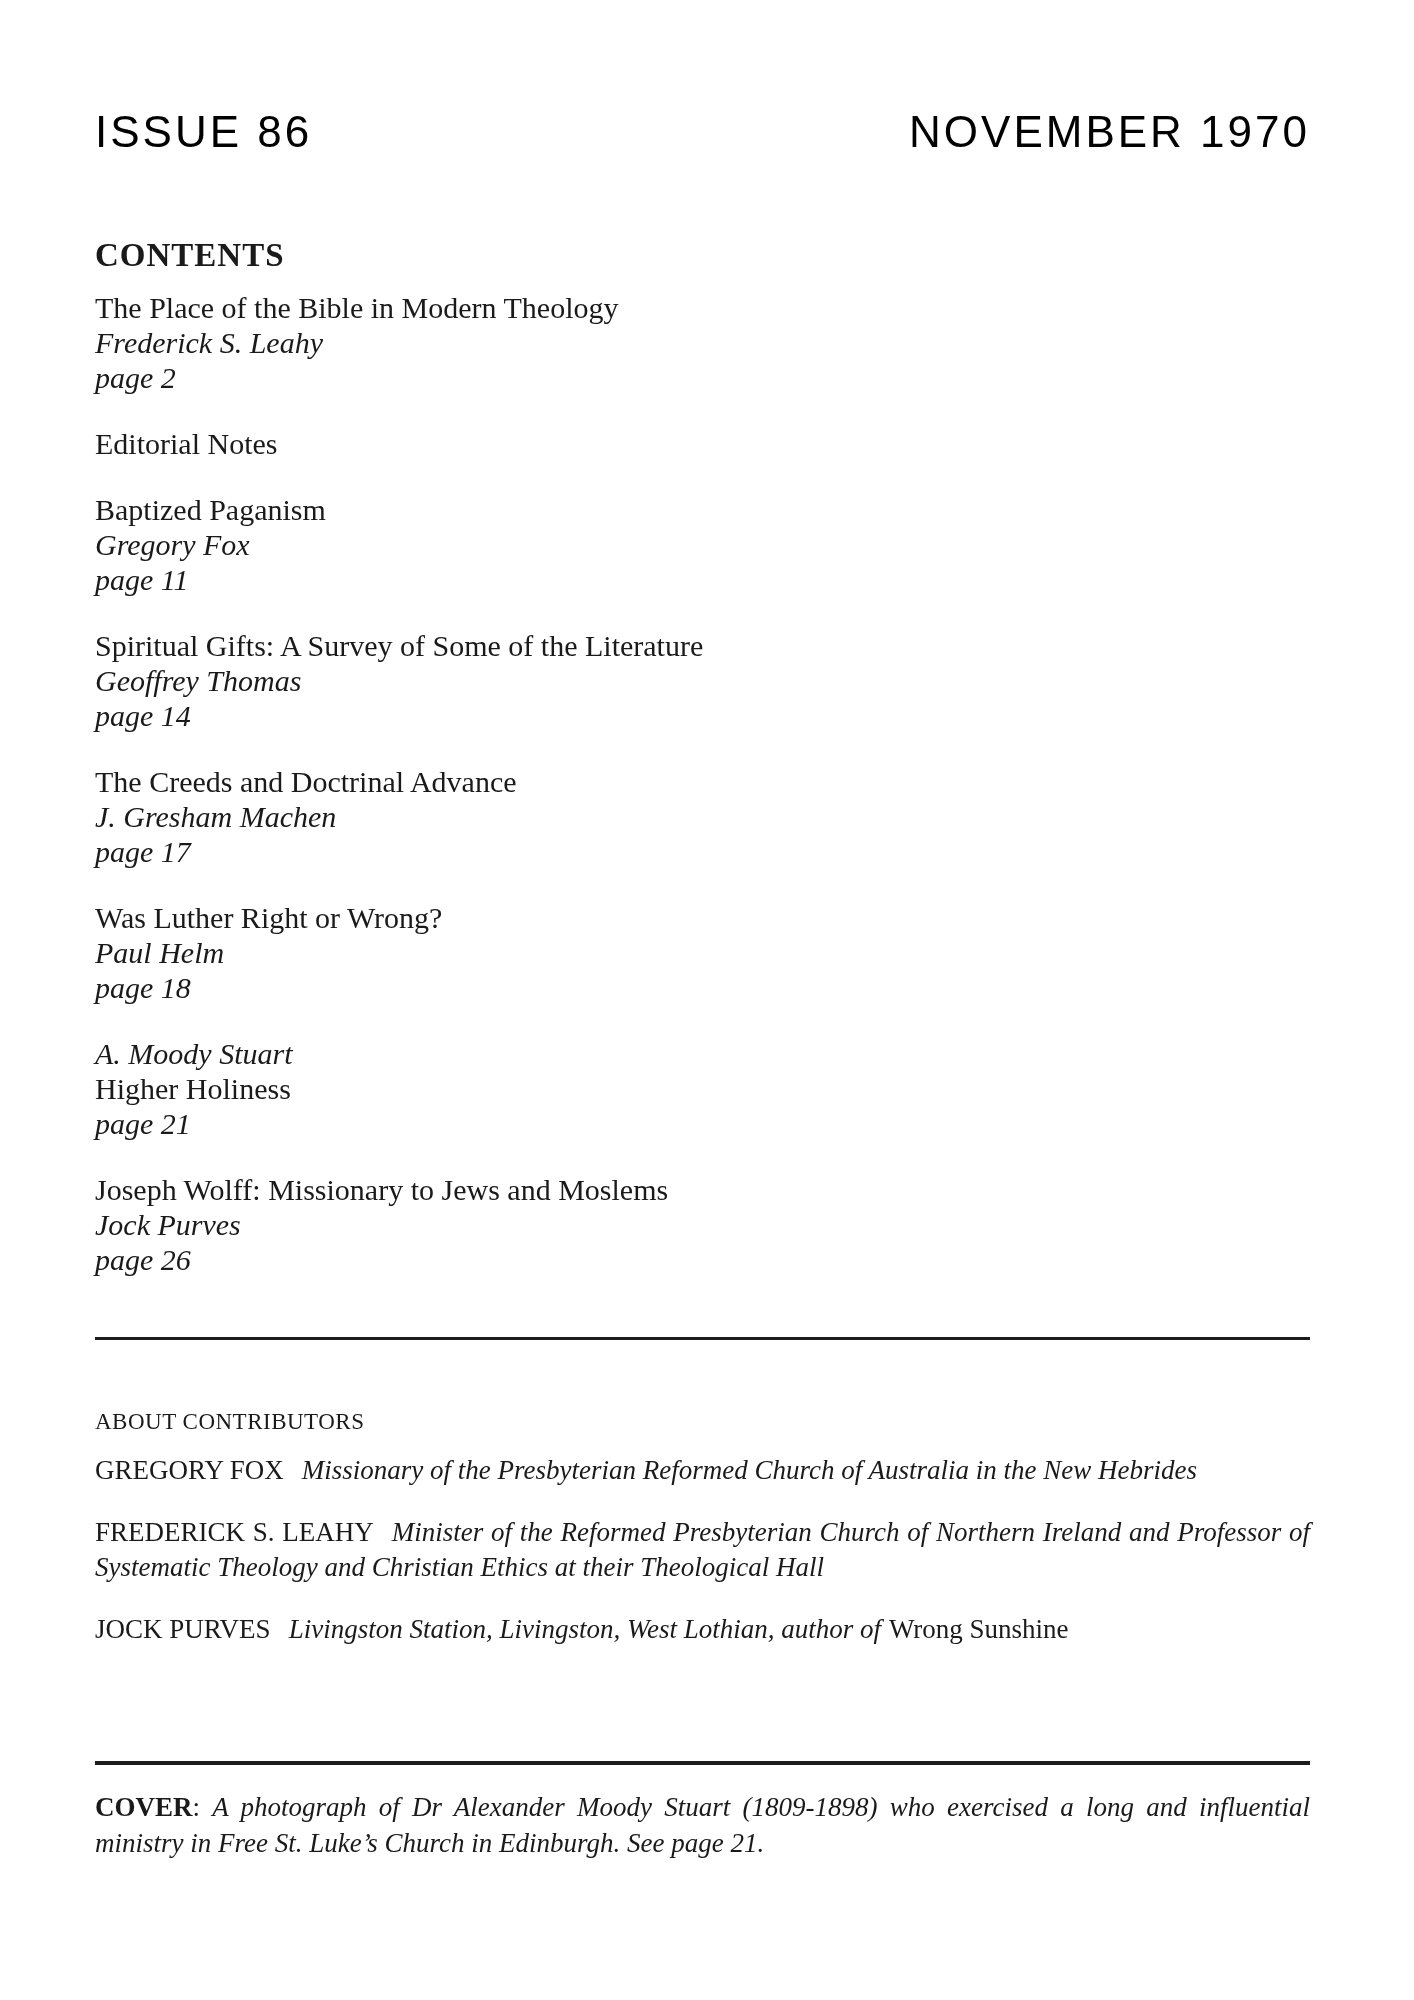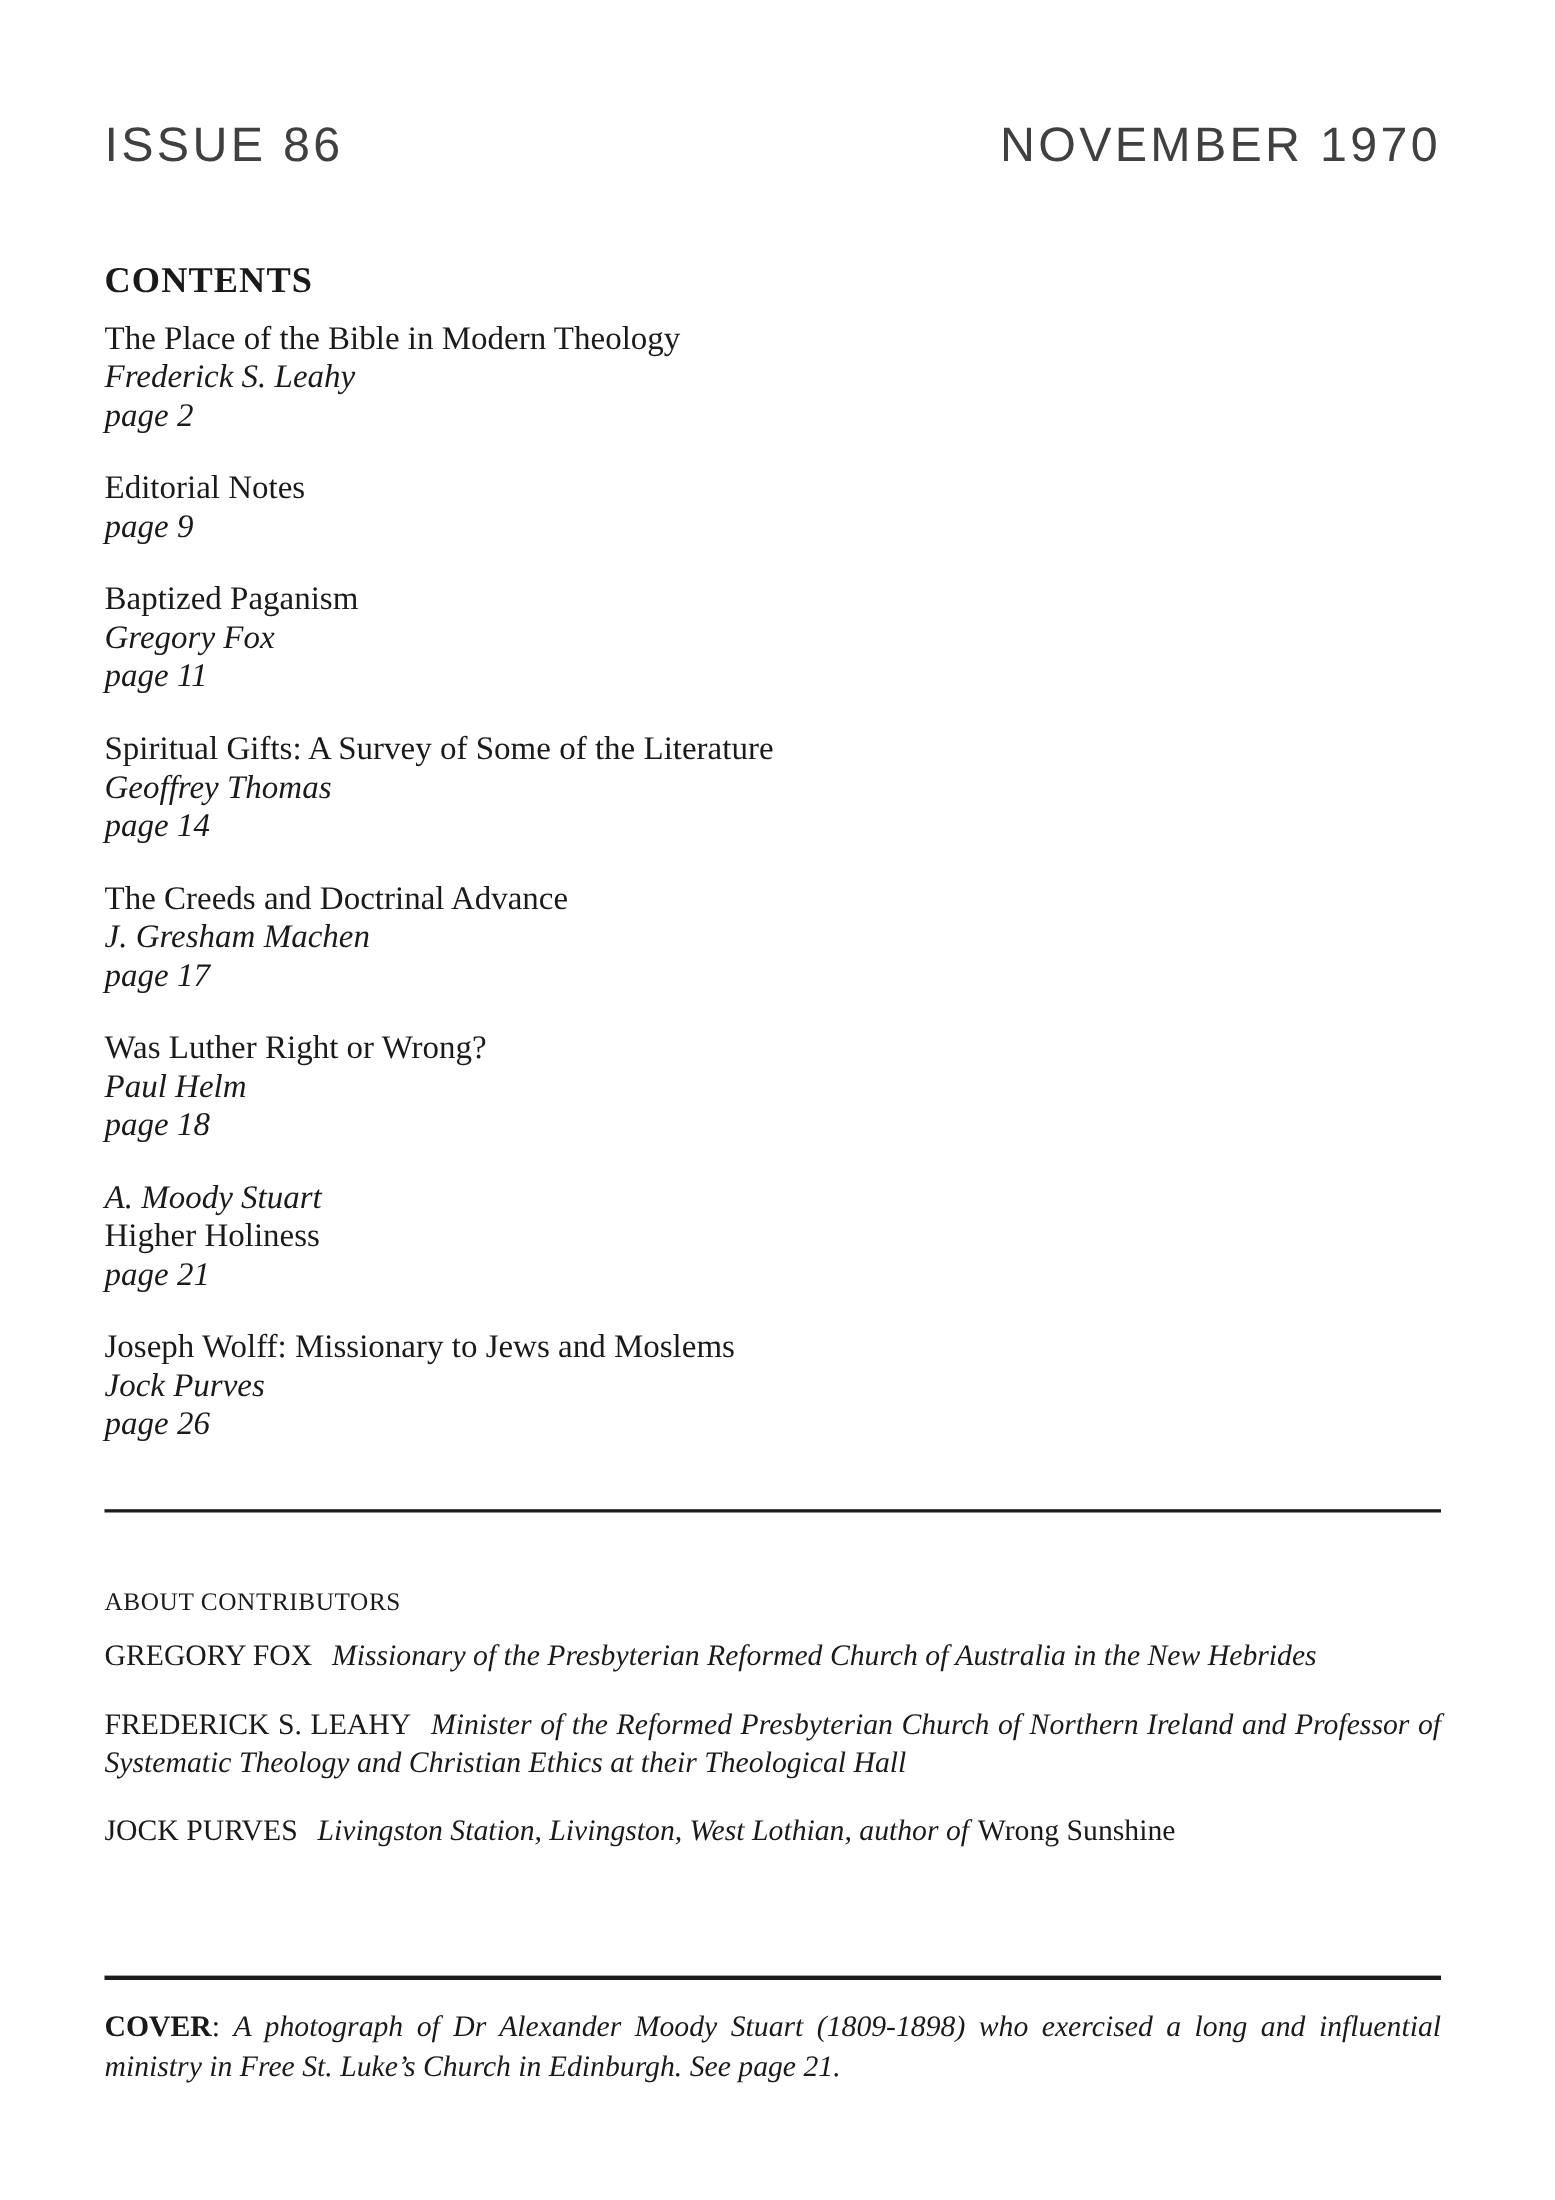--- a/index.html
+++ b/index.html
@@ -22,21 +22,21 @@
 
   
   .masthead {
     display: flex;
     justify-content: space-between;
     align-items: baseline;
     font-family: "Liberation Sans", sans-serif;
     font-size: 44px;
     font-weight: 400;
     letter-spacing: 3px;
-    color: #404040;
+    color: #000000;
     line-height: 1.1;
   }
 
   
   .contents-heading {
     margin-top: 80px;
     font-size: 33px;
     font-weight: bold;
     letter-spacing: 1px;
     line-height: 1.2;
@@ -138,21 +138,20 @@
 
     <div class="toc-entry">
       <span class="line entry-title">The Place of the Bible in Modern Theology</span>
       <span class="line entry-author">Frederick S. Leahy</span>
       <span class="line entry-page">page 2</span>
     </div>
 
     <div class="toc-entry">
       <span class="line entry-title">Editorial Notes</span>
 
-      <span class="line entry-page">page 9</span>
     </div>
 
     <div class="toc-entry">
       <span class="line entry-title">Baptized Paganism</span>
       <span class="line entry-author">Gregory Fox</span>
       <span class="line entry-page">page 11</span>
     </div>
 
     <div class="toc-entry">
       <span class="line entry-title">Spiritual Gifts: A Survey of Some of the Literature</span>

